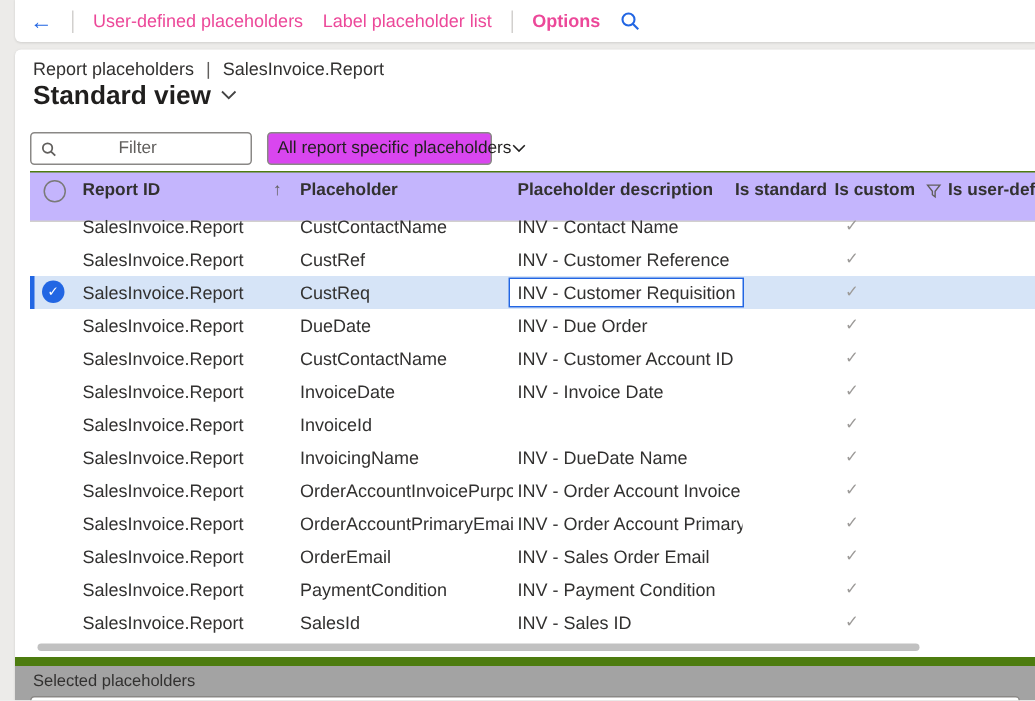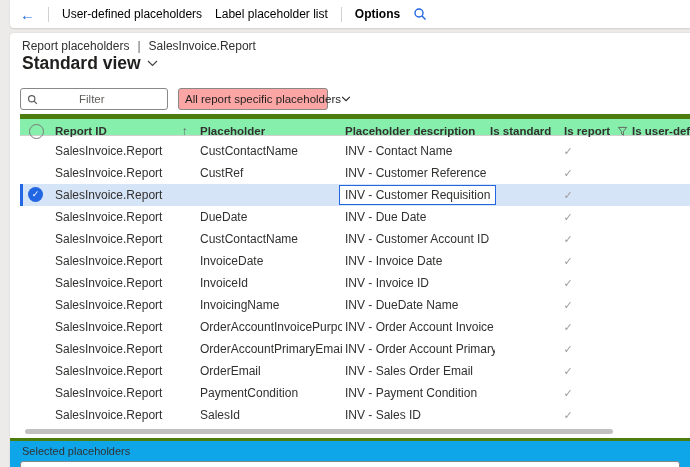--- a/index.html
+++ b/index.html
@@ -5,46 +5,46 @@
   html,body{margin:0;padding:0;background:#ecebe9;font-family:"Liberation Sans",sans-serif;
     -webkit-font-smoothing:antialiased;}
   .screen{position:relative;width:690px;height:467px;overflow:hidden;background:#ecebe9;}
 
   
   .action-pane{position:absolute;left:10px;top:0;width:680px;height:28px;background:#fff;
     border-radius:0 0 0 4px;box-shadow:0 0.6px 1.8px rgba(0,0,0,.12);
     display:flex;align-items:center;padding-left:10px;box-sizing:border-box;gap:13px;}
   .back-arrow{color:var(--accent,#2266E3);font-size:15px;line-height:1;cursor:pointer;}
   .ap-sep{width:1px;height:15px;background:#d2d0ce;}
-  .ap-tab{font-size:12px;color:#000000;white-space:nowrap;cursor:pointer;}
+  .ap-tab{font-size:12px;color:#ec4899;white-space:nowrap;cursor:pointer;}
   .ap-tab.bold{font-weight:700;}
   .ap-search{display:inline-flex;align-items:center;cursor:pointer;}
 
   
   .content-card{position:absolute;left:10px;top:33px;width:680px;height:434px;background:#fff;
     border-radius:4px 0 0 0;box-shadow:0 0.6px 1.8px rgba(0,0,0,.12);overflow:hidden;}
   .breadcrumb{position:absolute;left:12px;top:6px;font-size:12px;color:#323130;white-space:nowrap;}
   .breadcrumb .sep{margin:0 8px;color:#605e5c;}
   .view-title{position:absolute;left:12px;top:20px;font-size:17.5px;font-weight:700;color:#201f1e;
     display:flex;align-items:center;gap:6px;cursor:pointer;}
   .chev{display:inline-block;}
 
   .show-label{position:absolute;left:168px;top:57px;font-size:11px;color:#323130;}
   .filter-box{position:absolute;left:10px;top:55px;width:148px;height:22px;border:1px solid #8a8886;
     border-radius:3px;background:#fff;display:flex;align-items:center;padding:0 6px;box-sizing:border-box;gap:5px;}
   .filter-box input{border:none;outline:none;flex:1;font-size:11.5px;font-family:"Liberation Sans",sans-serif;
     color:#323130;background:transparent;min-width:0;margin-left:34px;}
   .filter-box input::placeholder{color:#605e5c;}
   .show-select{position:absolute;left:168px;top:55px;width:150px;height:22px;border:1px solid #8a8886;
-    border-radius:3px;background:#fca5a5;display:flex;align-items:center;justify-content:space-between;
+    border-radius:3px;background:#d946ef;display:flex;align-items:center;justify-content:space-between;
     padding:0 6px;box-sizing:border-box;font-size:11.5px;color:#201f1e;cursor:pointer;white-space:nowrap;}
 
   
-  .grid-header{position:absolute;left:10px;right:0;top:81px;height:22px;border-top:5px solid #4d7c0f;
-    border-bottom:1px solid #d2d0ce;box-sizing:border-box;background:#86efac;font-size:11.5px;font-weight:700;color:#323130;}
+  .grid-header{position:absolute;left:10px;right:0;top:81px;height:34px;border-top:1px solid #4d7c0f;
+    border-bottom:1px solid #d2d0ce;box-sizing:border-box;background:#c4b5fd;font-size:11.5px;font-weight:700;color:#323130;}
   .grid-header .hc{position:absolute;top:0;line-height:24px;white-space:nowrap;}
   .hdr-circle{position:absolute;left:9px;top:5px;width:13px;height:13px;border:1px solid #7a7a78;border-radius:50%;cursor:pointer;}
   .hc.h-report{left:35px;}
   .hc.h-sort{left:162px;font-weight:400;color:#605e5c;}
   .hc.h-ph{left:180px;}
   .hc.h-desc{left:325px;}
   .hc.h-std{left:470px;width:55px;text-align:right;}
   .hc.h-cust{left:533px;width:57px;text-align:right;}
   .hc.h-filter{left:597px;top:7px;line-height:1;cursor:pointer;}
   .hc.h-user{left:612px;}
@@ -62,21 +62,21 @@
   .c-ph{left:180px;width:142px;}
   .c-desc{left:325px;width:150px;}
   .c-desc.editing{left:319px;top:1px;width:150px;height:18px;line-height:18px;background:#ffffff;
     border:1px solid var(--accent,#2266E3);padding-left:5px;}
   .c-cust{left:533px;width:30px;text-align:center;color:var(--check-grey,#9d9b99);font-size:11px;}
 
   .h-scrollbar{position:absolute;left:15px;top:396px;width:588px;height:5px;border-radius:3px;
     background:#c1c1c1;cursor:pointer;}
 
   
-  .footer-section{position:absolute;left:0;right:0;top:405px;bottom:0;background:#0ea5e9;border-top:3px solid #4d7c0f;}
+  .footer-section{position:absolute;left:0;right:0;top:405px;bottom:0;background:#a3a3a3;border-top:6px solid #4d7c0f;}
   .footer-label{position:absolute;left:12px;top:4px;font-size:11px;color:#323130;white-space:nowrap;}
   .footer-input{position:absolute;left:10px;top:20px;width:660px;height:22px;border:1px solid #8a8886;
     border-radius:3px;background:#fff;box-sizing:border-box;outline:none;font-family:"Liberation Sans",sans-serif;}
 
   svg{display:block;}
 </style>
 </head>
 <body>
 
 <div class="screen">
@@ -131,21 +131,21 @@
       </span>
     </div>
 
     <div class="grid-header">
       <span class="hdr-circle"></span>
       <span class="hc h-report">Report ID</span>
       <span class="hc h-sort">↑</span>
       <span class="hc h-ph">Placeholder</span>
       <span class="hc h-std">Is standard</span>
       <span class="hc h-desc">Placeholder description</span>
-      <span class="hc h-cust">Is report</span>
+      <span class="hc h-cust">Is custom</span>
       <span class="hc h-filter">
         <svg width="11" height="11" viewBox="0 0 12 12">
             <path d="M1.5 1.5h9L7 6v4L5 8.5V6L1.5 1.5z" fill="none" stroke="#605e5c" stroke-width="1"></path>
           </svg>
       </span>
       <span class="hc h-user">Is user-defined</span>
     </div>
 
     <div class="grid-body">
         <div class="grid-row">
@@ -159,49 +159,49 @@
 
     <span class="cell c-report">SalesInvoice.Report</span>
     <span class="cell c-ph">CustRef</span>
     <span class="cell c-desc"><span class="desc-text">INV - Customer Reference</span></span>
     <span class="cell c-cust">✓</span>
   </div>
         <div class="grid-row selected">
     <span class="sel-bar"></span>
     <span class="row-check">✓</span>
     <span class="cell c-report">SalesInvoice.Report</span>
+    <span class="cell c-ph">CustReq</span>
     <span class="cell c-desc editing"><span class="desc-text">INV - Customer Requisition</span></span>
     <span class="cell c-cust">✓</span>
   </div>
         <div class="grid-row">
 
     <span class="cell c-report">SalesInvoice.Report</span>
     <span class="cell c-ph">DueDate</span>
-    <span class="cell c-desc"><span class="desc-text">INV - Due Date</span></span>
+    <span class="cell c-desc"><span class="desc-text">INV - Due Order</span></span>
     <span class="cell c-cust">✓</span>
   </div>
         <div class="grid-row">
 
     <span class="cell c-report">SalesInvoice.Report</span>
     <span class="cell c-ph">CustContactName</span>
     <span class="cell c-desc"><span class="desc-text">INV - Customer Account ID</span></span>
     <span class="cell c-cust">✓</span>
   </div>
         <div class="grid-row">
 
     <span class="cell c-report">SalesInvoice.Report</span>
     <span class="cell c-ph">InvoiceDate</span>
     <span class="cell c-desc"><span class="desc-text">INV - Invoice Date</span></span>
     <span class="cell c-cust">✓</span>
   </div>
         <div class="grid-row">
 
     <span class="cell c-report">SalesInvoice.Report</span>
     <span class="cell c-ph">InvoiceId</span>
-    <span class="cell c-desc"><span class="desc-text">INV - Invoice ID</span></span>
     <span class="cell c-cust">✓</span>
   </div>
         <div class="grid-row">
 
     <span class="cell c-report">SalesInvoice.Report</span>
     <span class="cell c-ph">InvoicingName</span>
     <span class="cell c-desc"><span class="desc-text">INV - DueDate Name</span></span>
     <span class="cell c-cust">✓</span>
   </div>
         <div class="grid-row">

